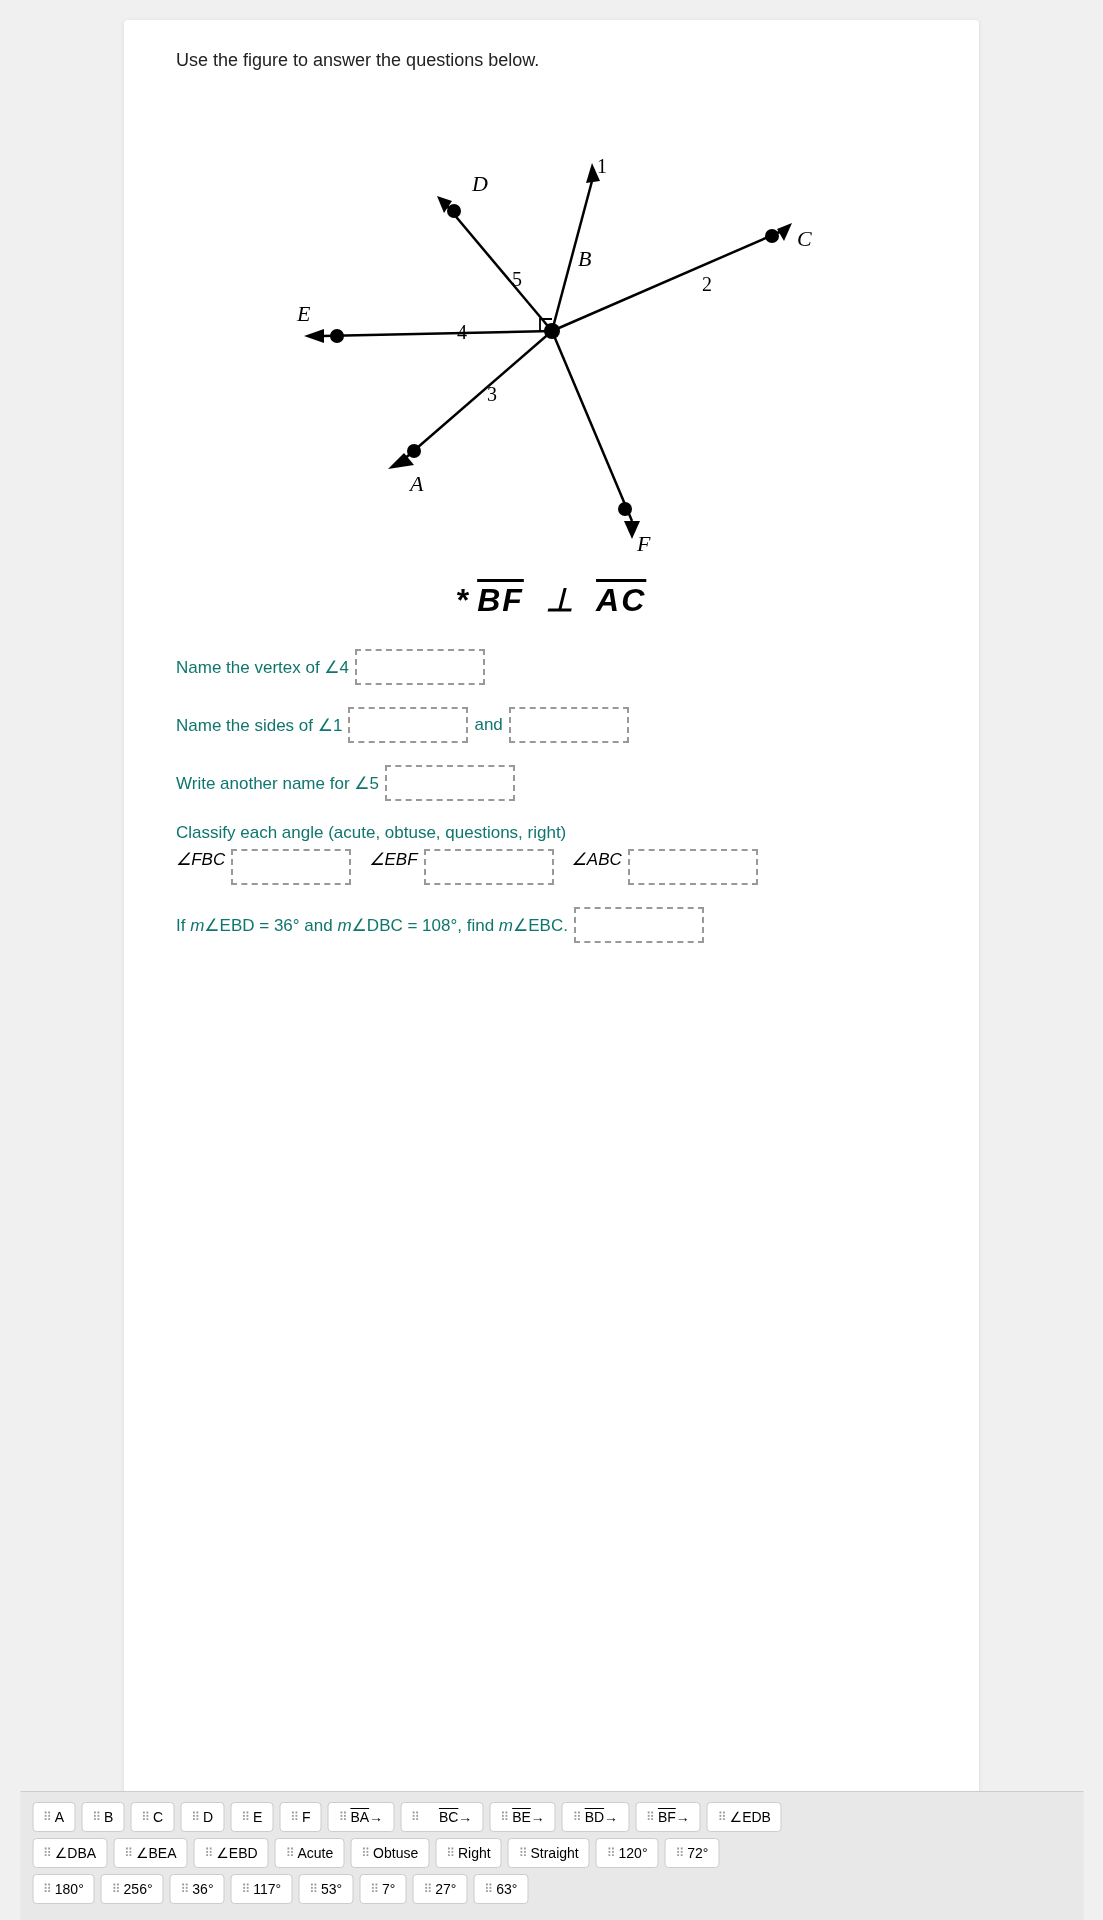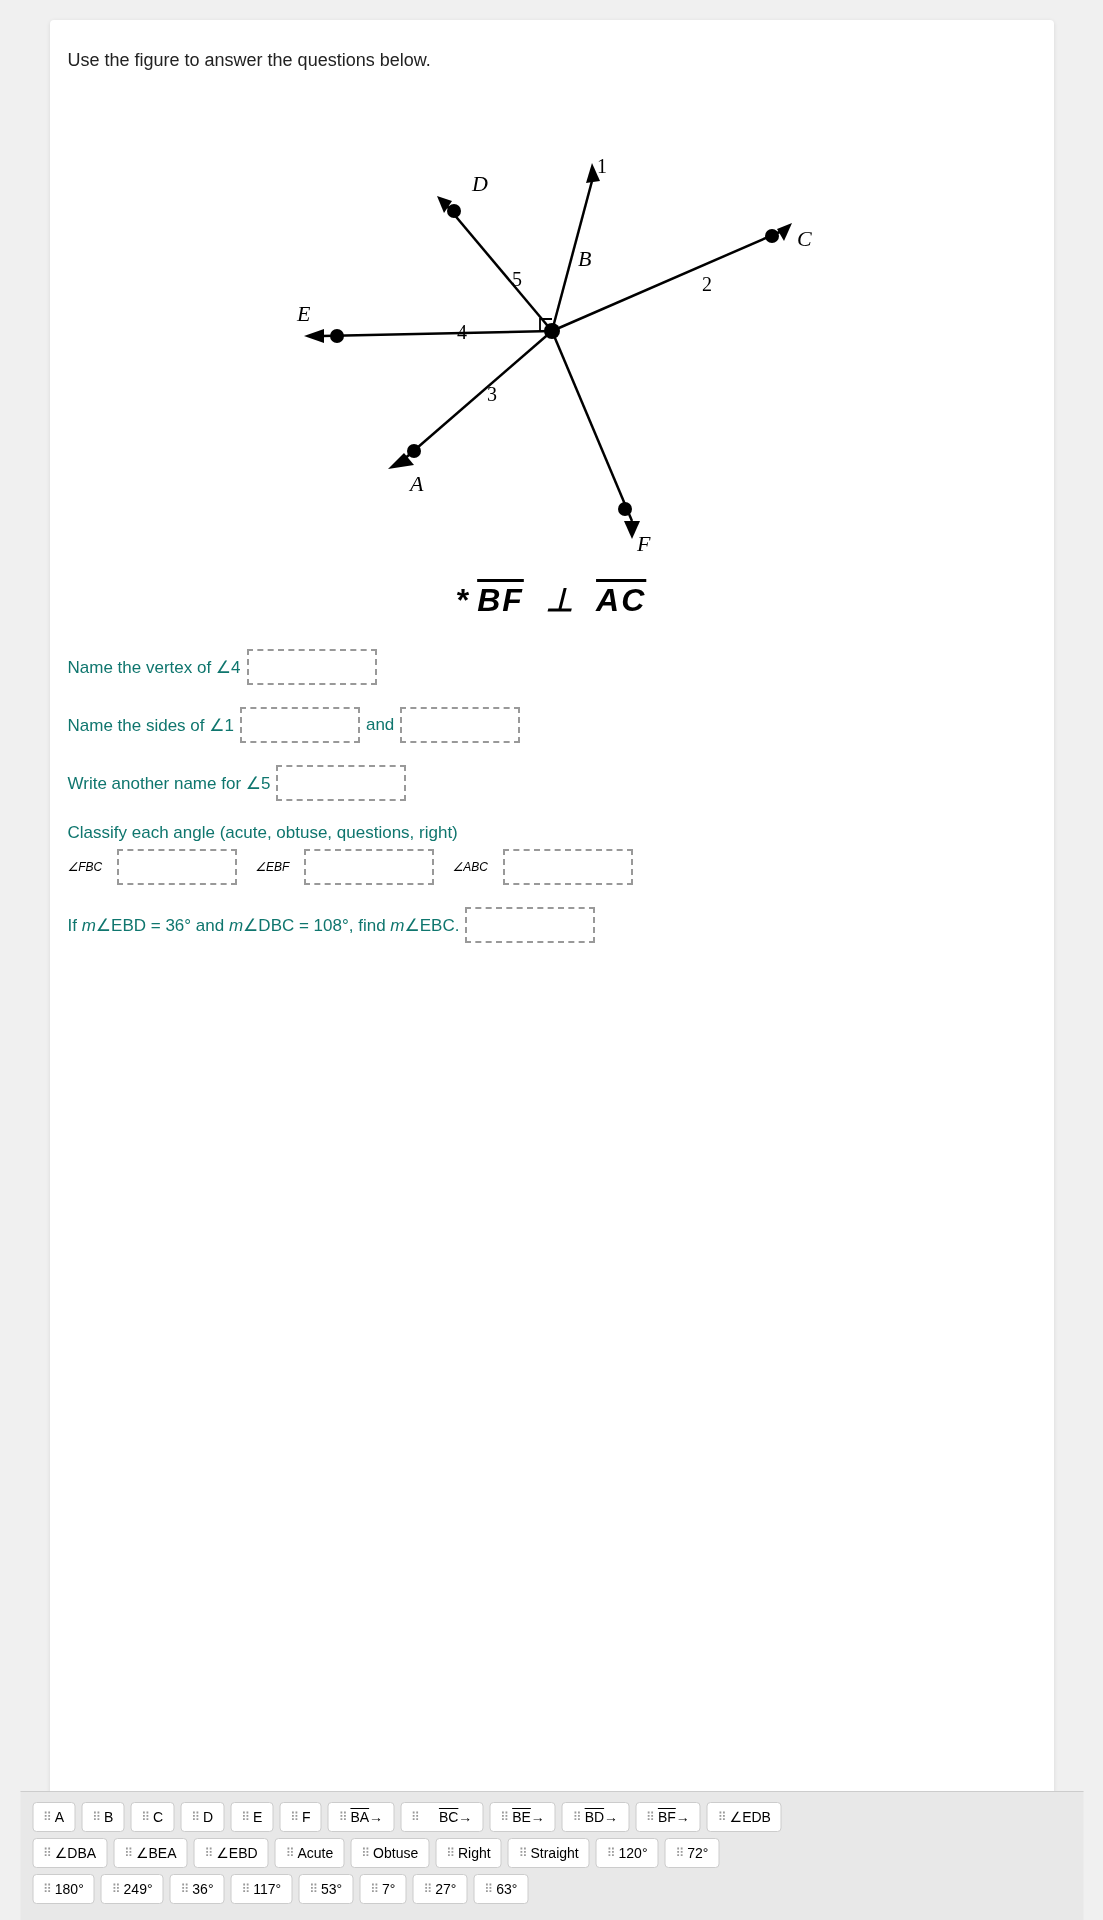--- a/index.html
+++ b/index.html
@@ -7,23 +7,23 @@
       font-family: Arial, sans-serif;
       background: #f0f0f0;
       display: flex;
       justify-content: center;
       align-items: flex-start;
       min-height: 1920px;
       padding: 20px;
     }
     .page {
       background: #fff;
-      width: 1004px;
+      width: 855px;
       min-height: 1880px;
-      padding: 30px 18px;
+      padding: 30px 52px;
       border-radius: 4px;
       box-shadow: 0 1px 4px rgba(0,0,0,0.1);
     }
     .instructions {
       font-size: 18px;
       margin-bottom: 20px;
       color: #222;
     }
     .figure-area {
       display: flex;
@@ -85,23 +85,22 @@
     }
     .classify-row {
       display: flex;
       align-items: center;
       gap: 18px;
       margin-top: 6px;
       flex-wrap: wrap;
     }
     .classify-item {
       display: flex;
-      align-items: center;
-      gap: 15px;
-      font-size: 12px;
+      gap: 6px;
+      font-size: 17px;
       font-style: italic;
     }
     .bottom-bar {
       position: fixed;
       bottom: 0;
       left: 50%;
       transform: translateX(-50%);
       width: 1063px;
       background: #e8e8e8;
       border-top: 1px solid #ccc;
@@ -339,21 +338,21 @@
       <span>72°</span>
     </div>
   </div>
   <div class="token-row">
     <div class="token">
       <span class="token-dots">⠿</span>
       <span>180°</span>
     </div>
     <div class="token">
       <span class="token-dots">⠿</span>
-      <span>249°</span>
+      <span>256°</span>
     </div>
     <div class="token">
       <span class="token-dots">⠿</span>
       <span>36°</span>
     </div>
     <div class="token">
       <span class="token-dots">⠿</span>
       <span>117°</span>
     </div>
     <div class="token">

